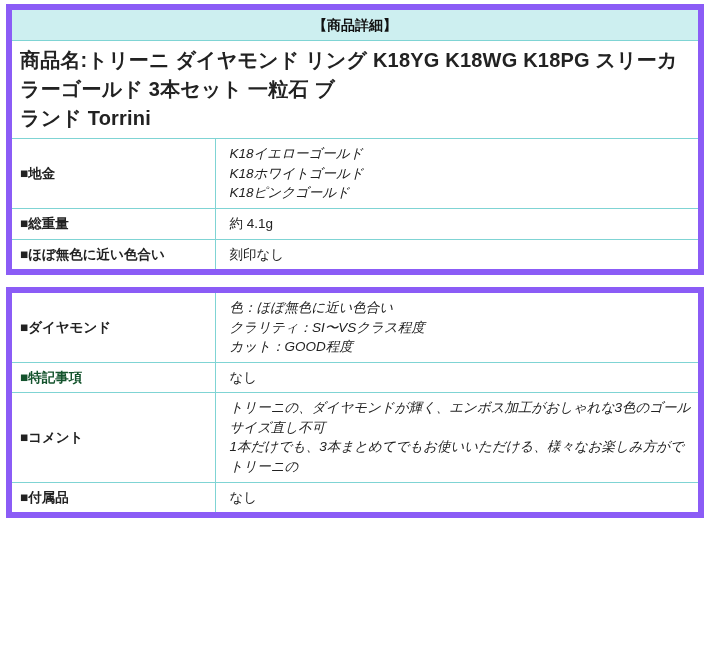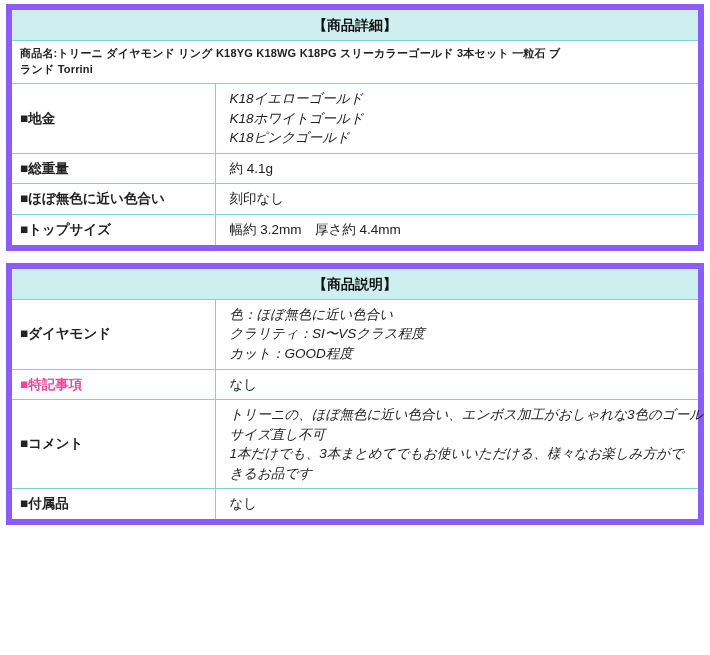--- a/index.html
+++ b/index.html
@@ -40,35 +40,35 @@
     font-size: 14px;
     color: #111;
   }
   .title-row td {
     border-left: 1px solid #ffffff;
     border-right: 1px solid #ffffff;
     border-top: 1px solid #ffffff;
     border-bottom: 1px solid #7fd4d4;
     padding: 6px 4px 8px 2px;
     font-weight: bold;
-    font-size: 11px;
+    font-size: 20px;
     line-height: 1.5;
     letter-spacing: 0.2px;
   }
   .label-cell {
     width: 206px;
     font-weight: bold;
     white-space: nowrap;
   }
   .value-cell {
     padding-left: 14px !important;
   }
   .multi { line-height: 1.6; }
   .multi div { white-space: pre; font-style: italic; }
-  .red { color: #ec4899; }
+  .red { color: #14532d; }
   .gap { height: 12px; }
 </style>
 </head>
 <body>
 
 <div class="page">
 
   <table class="spec">
     <colgroup>
         <col style="width:206px">
@@ -96,62 +96,55 @@
         <td class="label-cell">■総重量</td>
         <td class="value-cell">約 4.1g</td>
       </tr>
 
       <tr>
         <td class="label-cell">■ほぼ無色に近い色合い</td>
         <td class="value-cell">刻印なし</td>
       </tr>
 
 
-      <tr>
-        <td class="label-cell">■トップサイズ</td>
-        <td class="value-cell">幅約 3.2mm　厚さ約 4.4mm</td>
-      </tr>
 
 
     </tbody>
   </table>
 
   <div class="gap"></div>
 
   <table class="spec">
     <colgroup>
         <col style="width:206px">
         <col>
       </colgroup>
     <tbody>
-      <tr class="section-header">
-        <td colspan="2">【商品説明】</td>
-      </tr>
 
       <tr>
         <td class="label-cell">■ダイヤモンド</td>
         <td class="value-cell multi">
           <div>色：ほぼ無色に近い色合い</div>
           <div>クラリティ：SI〜VSクラス程度</div>
           <div>カット：GOOD程度</div>
         </td>
       </tr>
 
       <tr>
         <td class="label-cell red">■特記事項</td>
         <td class="value-cell">なし</td>
       </tr>
 
       <tr>
         <td class="label-cell">■コメント</td>
         <td class="value-cell multi">
-          <div>トリーニの、ほぼ無色に近い色合い、エンボス加工がおしゃれな3色のゴール</div>
+          <div>トリーニの、ダイヤモンドが輝く、エンボス加工がおしゃれな3色のゴール</div>
           <div>サイズ直し不可</div>
           <div>1本だけでも、3本まとめてでもお使いいただける、様々なお楽しみ方がで</div>
-          <div>きるお品です</div>
+          <div>トリーニの</div>
         </td>
       </tr>
 
       <tr>
         <td class="label-cell">■付属品</td>
         <td class="value-cell">なし</td>
       </tr>
 
     </tbody>
   </table>

